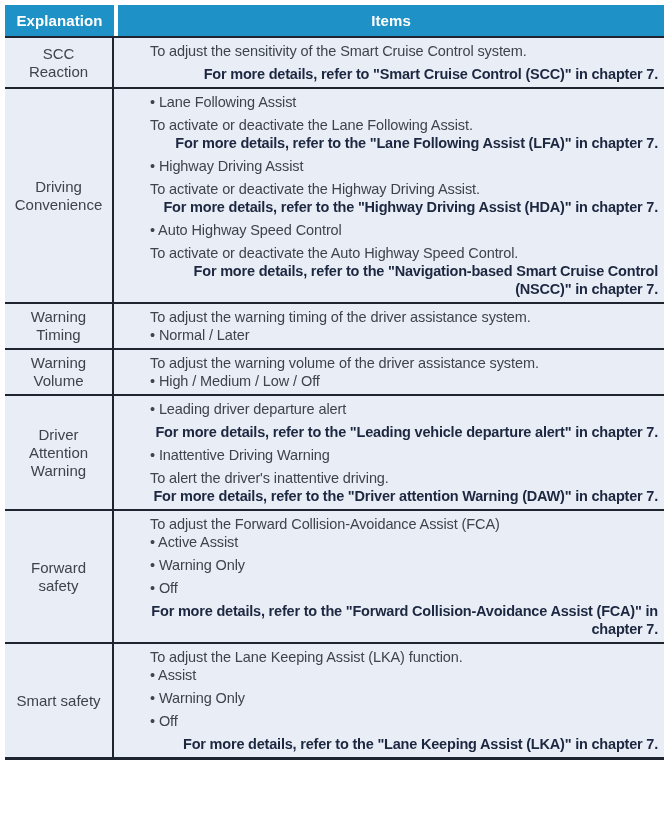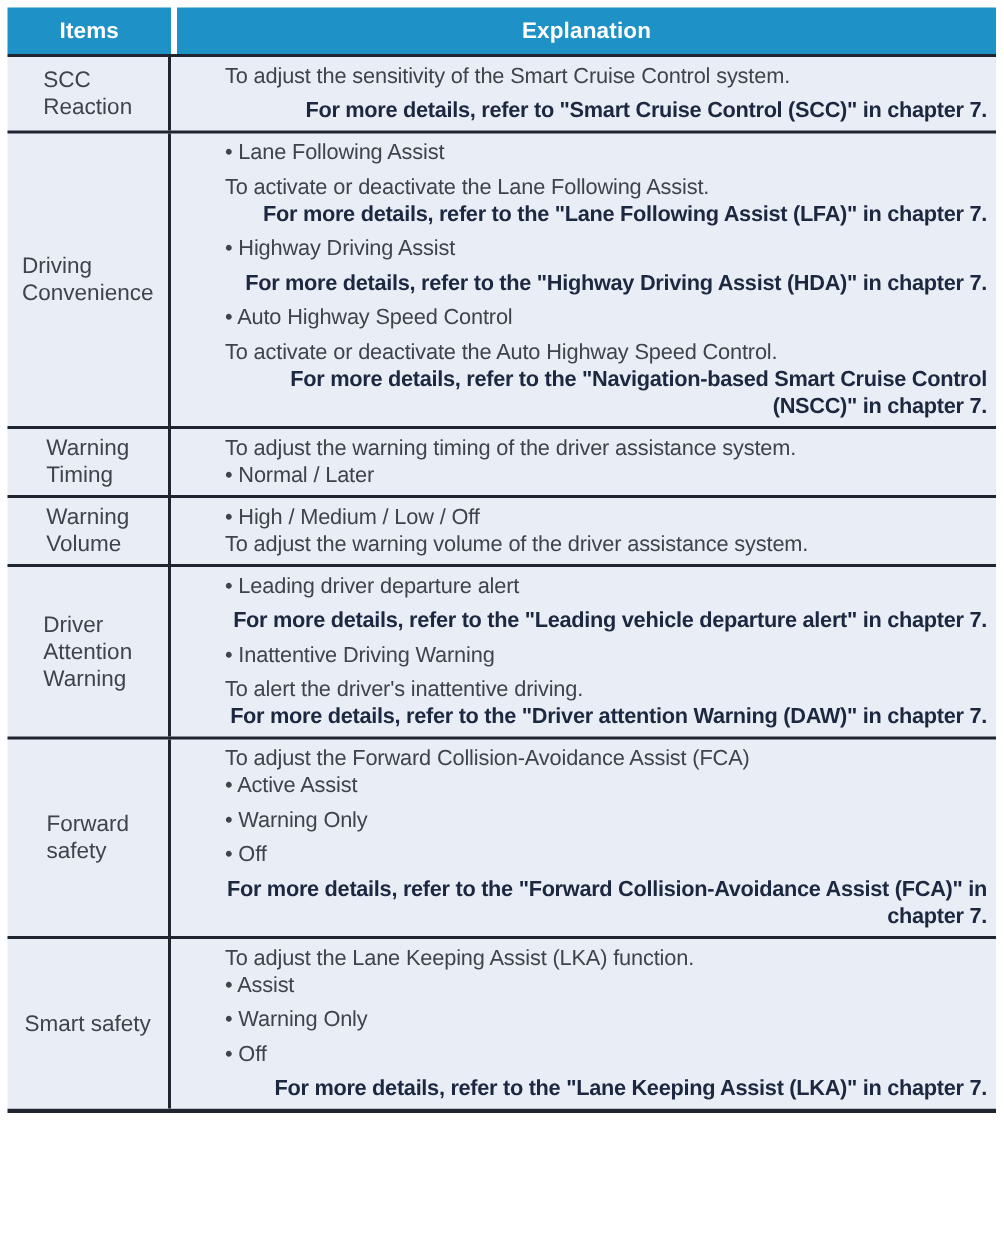--- a/index.html
+++ b/index.html
@@ -45,20 +45,21 @@
     display: grid;
     grid-template-columns: 109px 1fr;
     background: var(--cell-bg, #e9edf5);
     border-top: 2px solid var(--border, #1e2430);
   }
   .item-cell {
     border-right: 2px solid var(--border, #1e2430);
     display: flex;
     align-items: center;
     justify-content: center;
+    text-align: center;
     color: var(--body-text, #3e444c);
     font-size: 15px;
     line-height: 18px;
     padding: 4px 2px;
   }
   .exp-cell {
     padding: 4px 6px 4px 7px;
   }
   .para + .para {
     margin-top: 5px;
@@ -76,22 +77,22 @@
     letter-spacing: -0.2px;
     text-align: right;
   }
 </style>
 </head>
 <body>
 
 <div class="page">
   <div class="table">
     <div class="header-row">
+      <div class="header-cell">Explanation</div>
       <div class="header-cell">Items</div>
-      <div class="header-cell">Explanation</div>
     </div>
     <div class="tbody">
         <div class="row">
           <div class="item-cell">
             <span>SCC<br>Reaction</span>
           </div>
           <div class="exp-cell">
             <div class="para">
               <div class="line regular">To adjust the sensitivity of the Smart Cruise Control system.</div>
             </div>
@@ -109,20 +110,21 @@
               <div class="line bullet">• Lane Following Assist</div>
             </div>
             <div class="para">
               <div class="line regular">To activate or deactivate the Lane Following Assist.</div>
               <div class="line bold">For more details, refer to the "Lane Following Assist (LFA)" in chapter 7.</div>
             </div>
             <div class="para">
               <div class="line bullet">• Highway Driving Assist</div>
             </div>
             <div class="para">
+              <div class="line regular">To activate or deactivate the Highway Driving Assist.</div>
               <div class="line bold">For more details, refer to the "Highway Driving Assist (HDA)" in chapter 7.</div>
             </div>
             <div class="para">
               <div class="line bullet">• Auto Highway Speed Control</div>
             </div>
             <div class="para">
               <div class="line regular">To activate or deactivate the Auto Highway Speed Control.</div>
               <div class="line bold">For more details, refer to the "Navigation-based Smart Cruise Control (NSCC)" in chapter 7.</div>
             </div>
           </div>
@@ -137,22 +139,22 @@
               <div class="line bullet">• Normal / Later</div>
             </div>
           </div>
         </div>
         <div class="row">
           <div class="item-cell">
             <span>Warning<br>Volume</span>
           </div>
           <div class="exp-cell">
             <div class="para">
+              <div class="line regular">To adjust the warning volume of the driver assistance system.</div>
               <div class="line bullet">• High / Medium / Low / Off</div>
-              <div class="line regular">To adjust the warning volume of the driver assistance system.</div>
             </div>
           </div>
         </div>
         <div class="row">
           <div class="item-cell">
             <span>Driver<br>Attention<br>Warning</span>
           </div>
           <div class="exp-cell">
             <div class="para">
               <div class="line bullet">• Leading driver departure alert</div>

